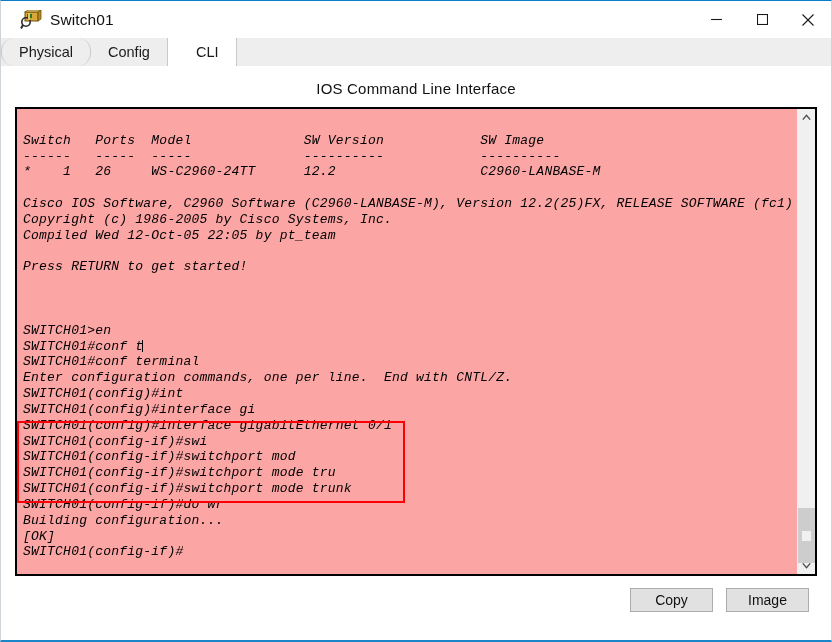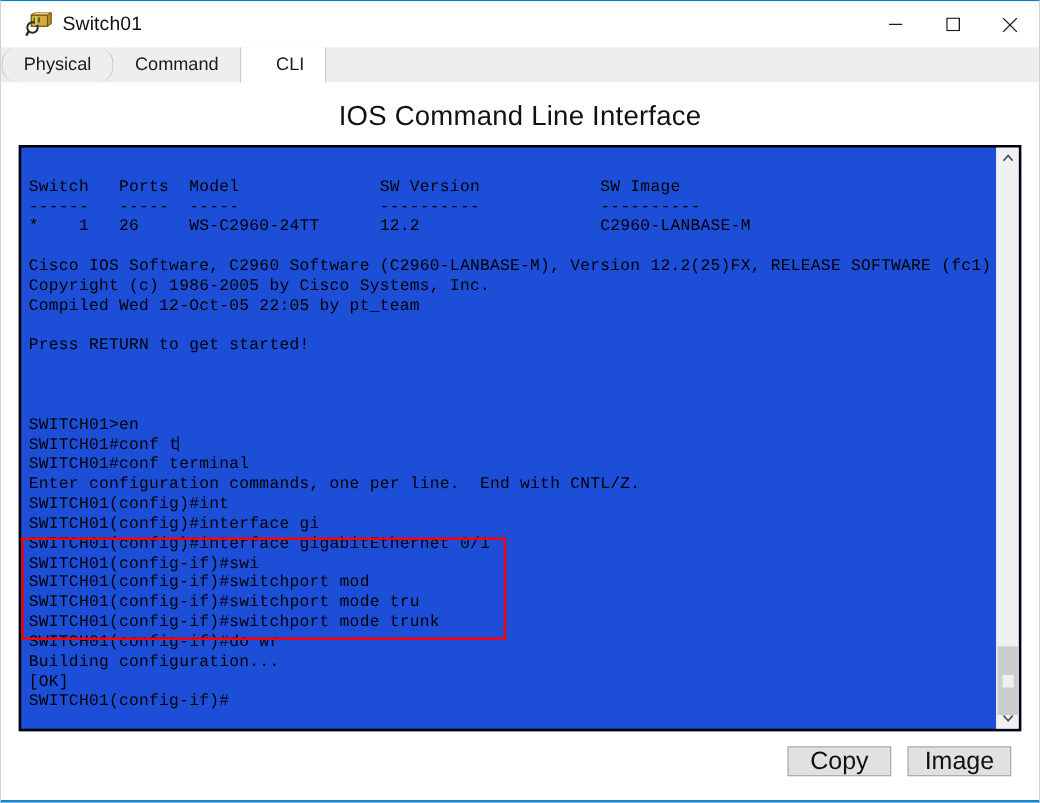--- a/index.html
+++ b/index.html
@@ -127,36 +127,37 @@
   .content {
     flex: 1 1 auto;
     background: #ffffff;
     position: relative;
     display: flex;
     flex-direction: column;
   }
 
   .panel-title {
     text-align: center;
-    font-size: 22px;
+    font-size: 15px;
     color: #111111;
     padding: 13px 0 10px 0;
     letter-spacing: 0.2px;
   }
 
   
   .terminal-wrap {
     margin: 0 14px 0 14px;
     height: 469px;
     box-sizing: border-box;
     border: 2px solid #000000;
-    background: #1d4ed8;
+    background: #fca5a5;
     display: flex;
     position: relative;
     overflow: hidden;
+    font-style: italic;
   }
   .terminal {
     flex: 1 1 auto;
     position: relative;
     overflow: hidden;
     padding: 8px 0 0 6px;
   }
   .term-text {
     font-family: "Liberation Mono", "DejaVu Sans Mono", monospace;
     font-size: 13px;
@@ -238,21 +239,21 @@
     gap: 13px;
     background: #ffffff;
   }
   .btn {
     width: 83px;
     height: 24px;
     box-sizing: border-box;
     background: #e1e1e1;
     border: 1px solid #adadad;
     font-family: "Liberation Sans", sans-serif;
-    font-size: 20px;
+    font-size: 14px;
     color: #111111;
     display: flex;
     align-items: center;
     justify-content: center;
     cursor: default;
   }
 </style>
 </head>
 <body>
 
@@ -292,21 +293,21 @@
           </svg>
       </div>
     </div>
   </div>
 
   <div class="tabstrip">
     <div class="tab">
       <span>Physical</span>
     </div>
     <div class="tab">
-      <span>Command</span>
+      <span>Config</span>
     </div>
     <div class="tab active">
       <span>CLI</span>
     </div>
   </div>
 
   <div class="content">
 
     <div class="panel-title">IOS Command Line Interface</div>
 

